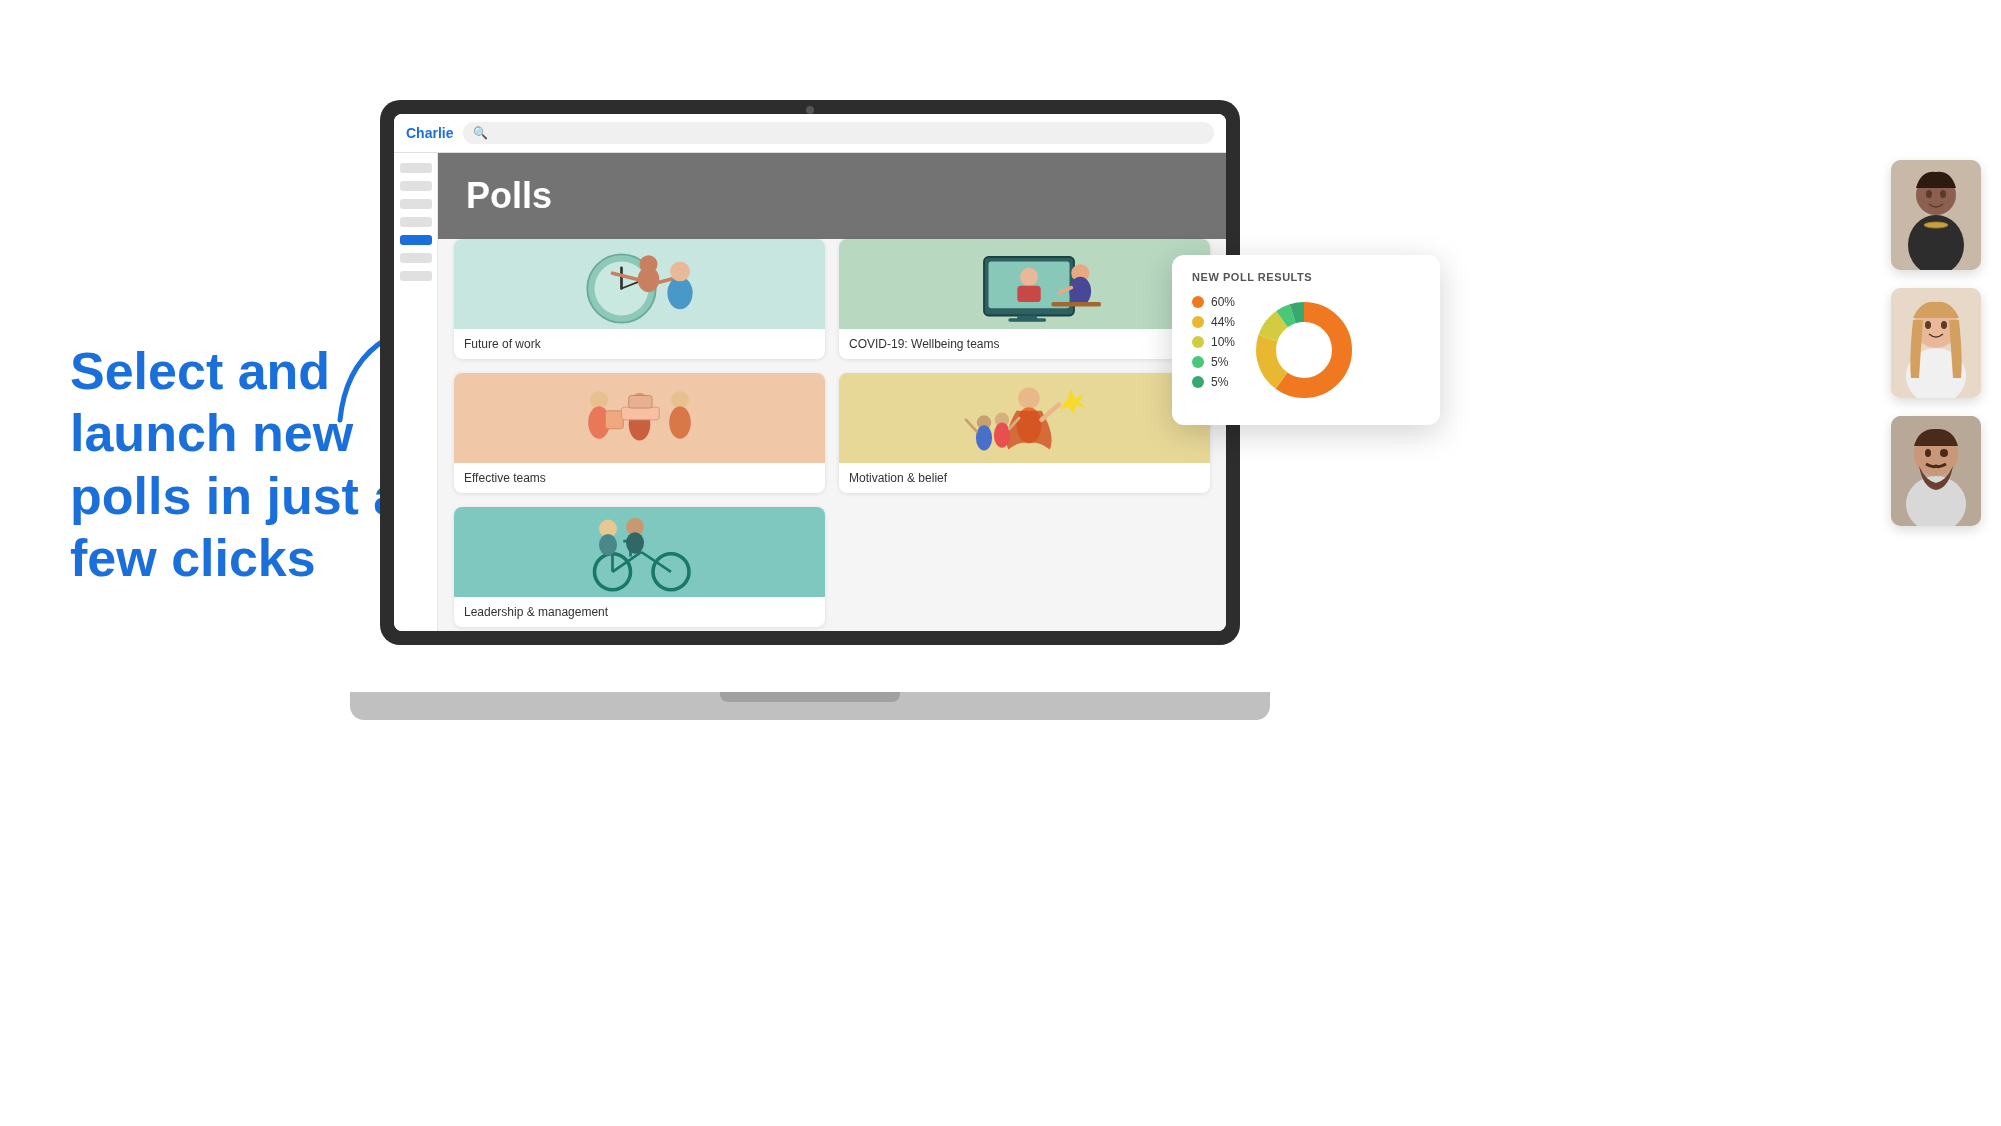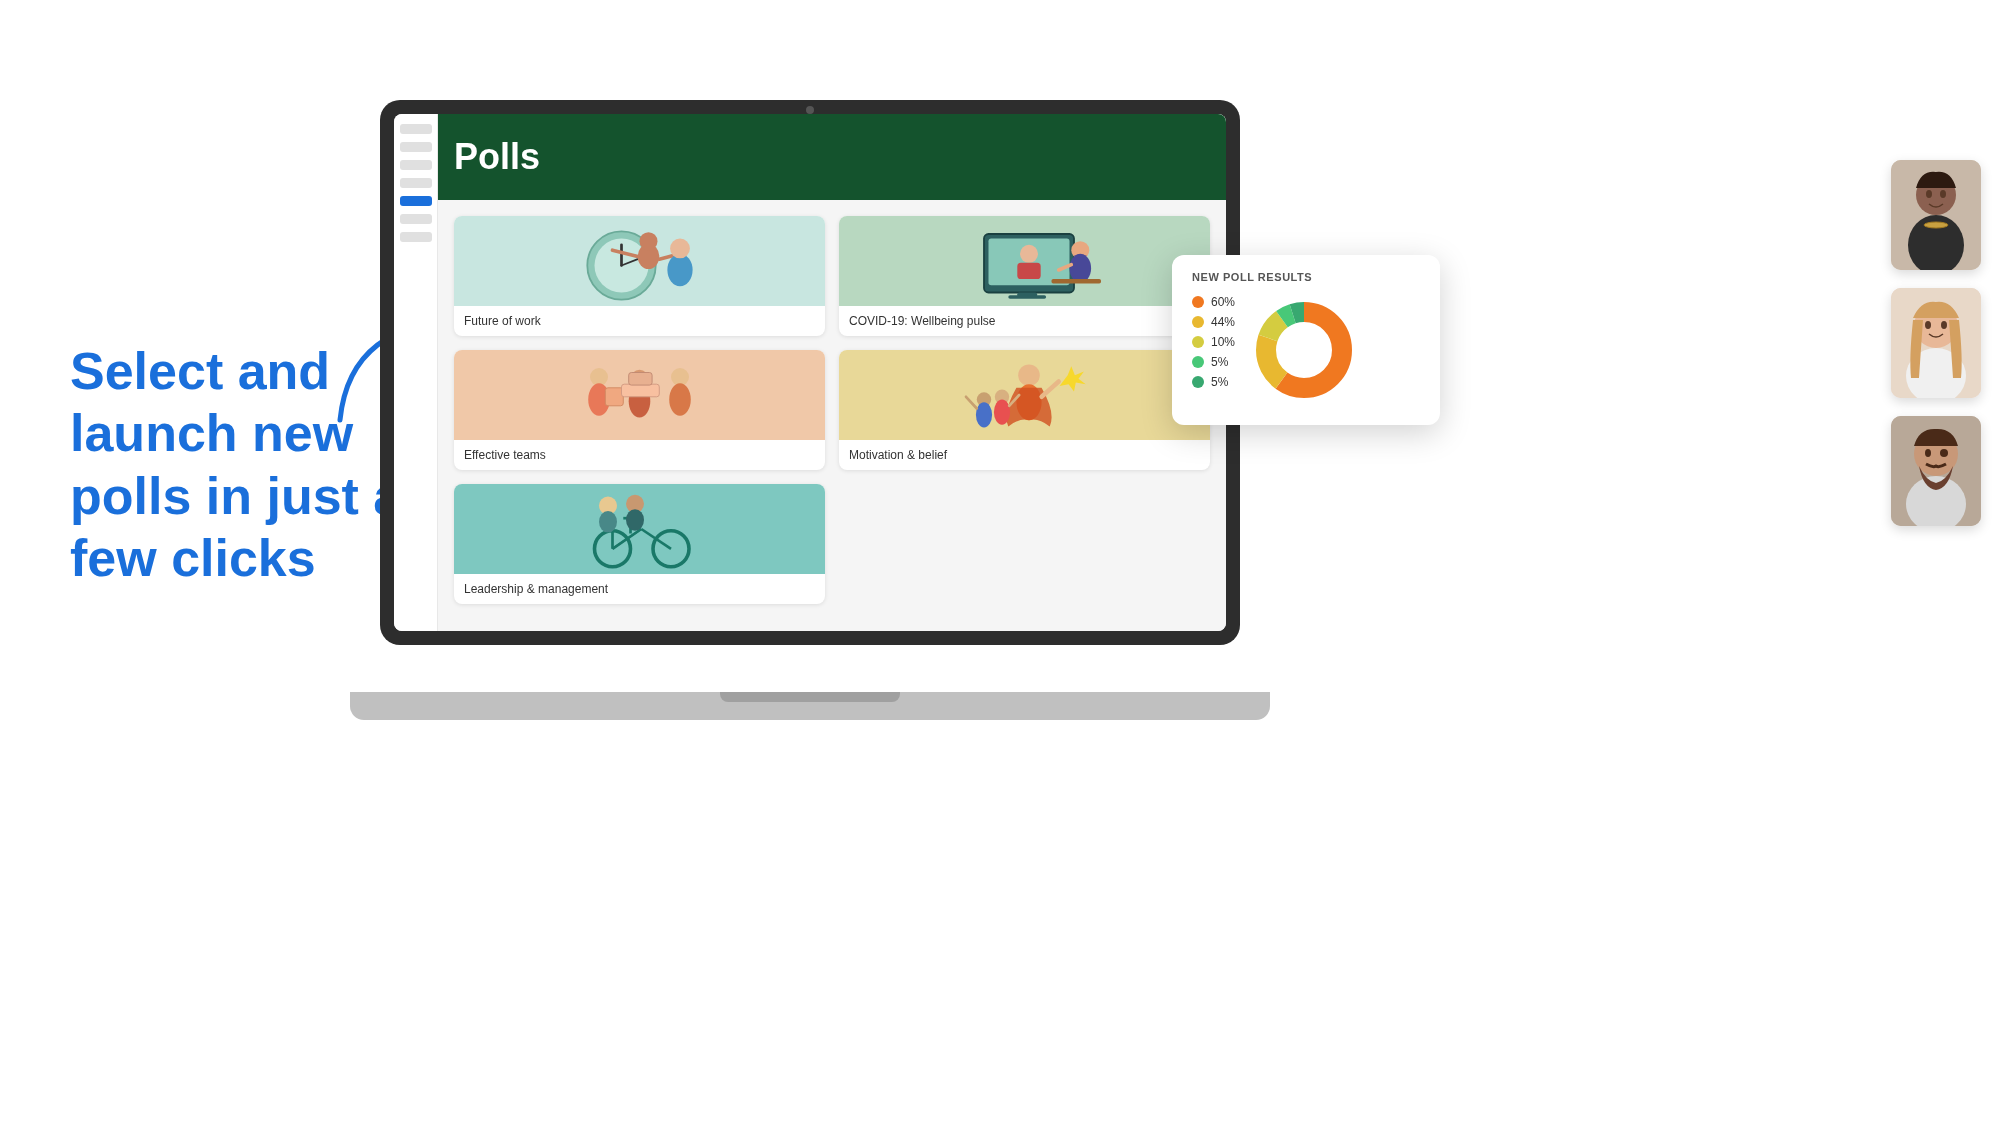--- a/index.html
+++ b/index.html
@@ -154,23 +154,22 @@
 
     
     .main-content {
       flex: 1;
       overflow-y: auto;
       background: #f5f5f5;
     }
 
     
     .polls-header {
-      background: #14532d;
-      padding: 22px 16px;
-      margin-bottom: 16px;
+      background: #737373;
+      padding: 22px 28px;
     }
     .polls-title {
       font-size: 36px;
       font-weight: 800;
       color: #ffffff;
     }
 
     
     .cards-grid {
       display: grid;
@@ -295,20 +294,26 @@
 <svg class="arrow-svg" viewBox="0 0 200 180" fill="none" xmlns="http://www.w3.org/2000/svg">
   <path d="M 30 160 Q 40 60 160 60" stroke="#1a6fdb" stroke-width="5" fill="none" stroke-linecap="round"></path>
   <polygon points="155,46 170,62 145,68" fill="#1a6fdb"></polygon>
 </svg>
 
 <div class="laptop-wrapper">
   <div class="laptop-body">
     <div class="laptop-notch"></div>
     <div class="laptop-screen">
 
+      <div class="screen-topbar">
+        <span class="app-name">Charlie</span>
+        <div class="search-bar">
+          <span class="search-icon-char">🔍</span>
+        </div>
+      </div>
 
       <div class="screen-body">
 
         <div class="sidebar">
           <div class="sidebar-item"></div>
           <div class="sidebar-item"></div>
           <div class="sidebar-item"></div>
           <div class="sidebar-item"></div>
           <div class="sidebar-item active"></div>
           <div class="sidebar-item"></div>
@@ -359,21 +364,21 @@
                   <rect x="82" y="88" width="42" height="4" rx="2" fill="#2d6060"></rect>
 
                   <circle cx="162" cy="38" r="10" fill="#e8a880"></circle>
                   <ellipse cx="162" cy="58" rx="12" ry="16" fill="#484898"></ellipse>
 
                   <line x1="152" y1="54" x2="138" y2="60" stroke="#e8a880" stroke-width="4" stroke-linecap="round"></line>
 
                   <rect x="130" y="70" width="55" height="5" rx="2" fill="#a06830"></rect>
                 </svg>
               </div>
-              <div class="card-label">COVID-19: Wellbeing pulse</div>
+              <div class="card-label">COVID-19: Wellbeing teams</div>
             </div>
 
 
             <div class="poll-card">
               <div class="card-image card-orange">
                 <svg viewBox="0 0 200 100" xmlns="http://www.w3.org/2000/svg">
 
                   <circle cx="55" cy="30" r="10" fill="#e8c090"></circle>
                   <ellipse cx="55" cy="55" rx="12" ry="18" fill="#e87858"></ellipse>
 

